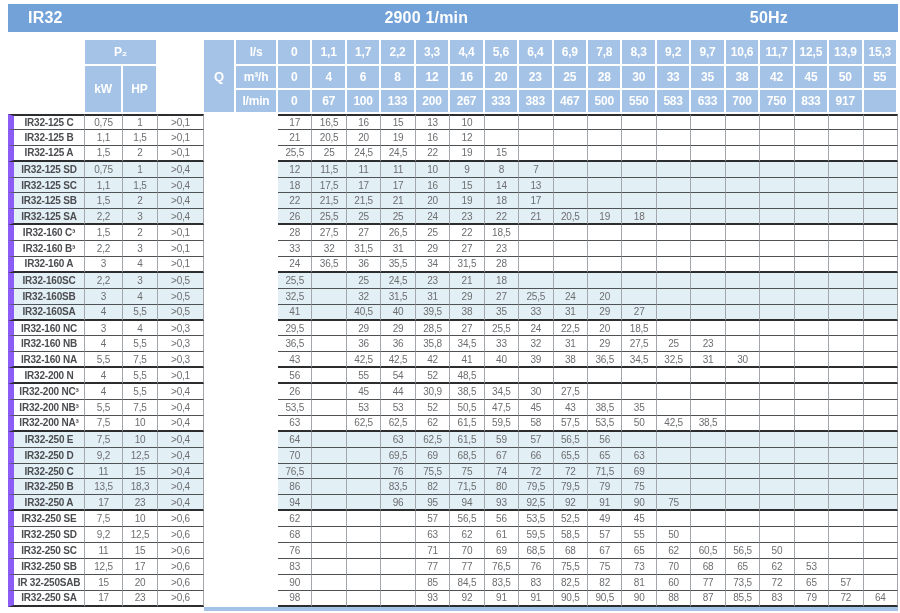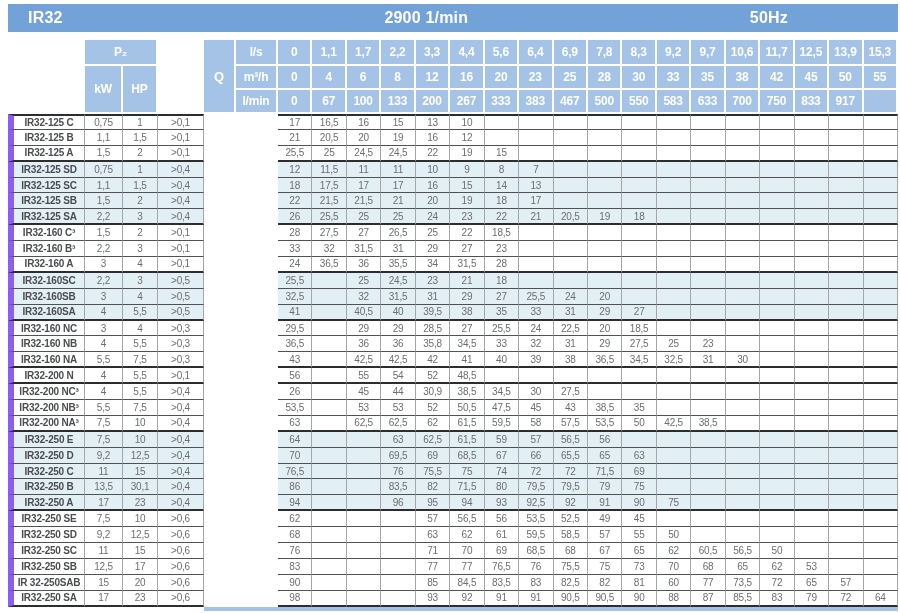--- a/index.html
+++ b/index.html
@@ -621,21 +621,21 @@
       <div class="bcell hl" style="grid-area: 26 / 17;">69</div>
       <div class="bcell hl" style="grid-area: 26 / 18;"></div>
       <div class="bcell hl" style="grid-area: 26 / 19;"></div>
       <div class="bcell hl" style="grid-area: 26 / 20;"></div>
       <div class="bcell hl" style="grid-area: 26 / 21;"></div>
       <div class="bcell hl" style="grid-area: 26 / 22;"></div>
       <div class="bcell hl" style="grid-area: 26 / 23;"></div>
       <div class="bcell hl" style="grid-area: 26 / 24;"></div>
       <div class="bcell name rowstart hl" style="grid-area: 27 / 1;">IR32-250 B</div>
       <div class="bcell hl" style="grid-area: 27 / 2;">13,5</div>
-      <div class="bcell hl" style="grid-area: 27 / 3;">30,1</div>
+      <div class="bcell hl" style="grid-area: 27 / 3;">18,3</div>
       <div class="bcell hl" style="grid-area: 27 / 4;">&gt;0,4</div>
       <div class="bcell hl" style="grid-area: 27 / 7;">86</div>
       <div class="bcell hl" style="grid-area: 27 / 8;"></div>
       <div class="bcell hl" style="grid-area: 27 / 9;"></div>
       <div class="bcell hl" style="grid-area: 27 / 10;">83,5</div>
       <div class="bcell hl" style="grid-area: 27 / 11;">82</div>
       <div class="bcell hl" style="grid-area: 27 / 12;">71,5</div>
       <div class="bcell hl" style="grid-area: 27 / 13;">80</div>
       <div class="bcell hl" style="grid-area: 27 / 14;">79,5</div>
       <div class="bcell hl" style="grid-area: 27 / 15;">79,5</div>

